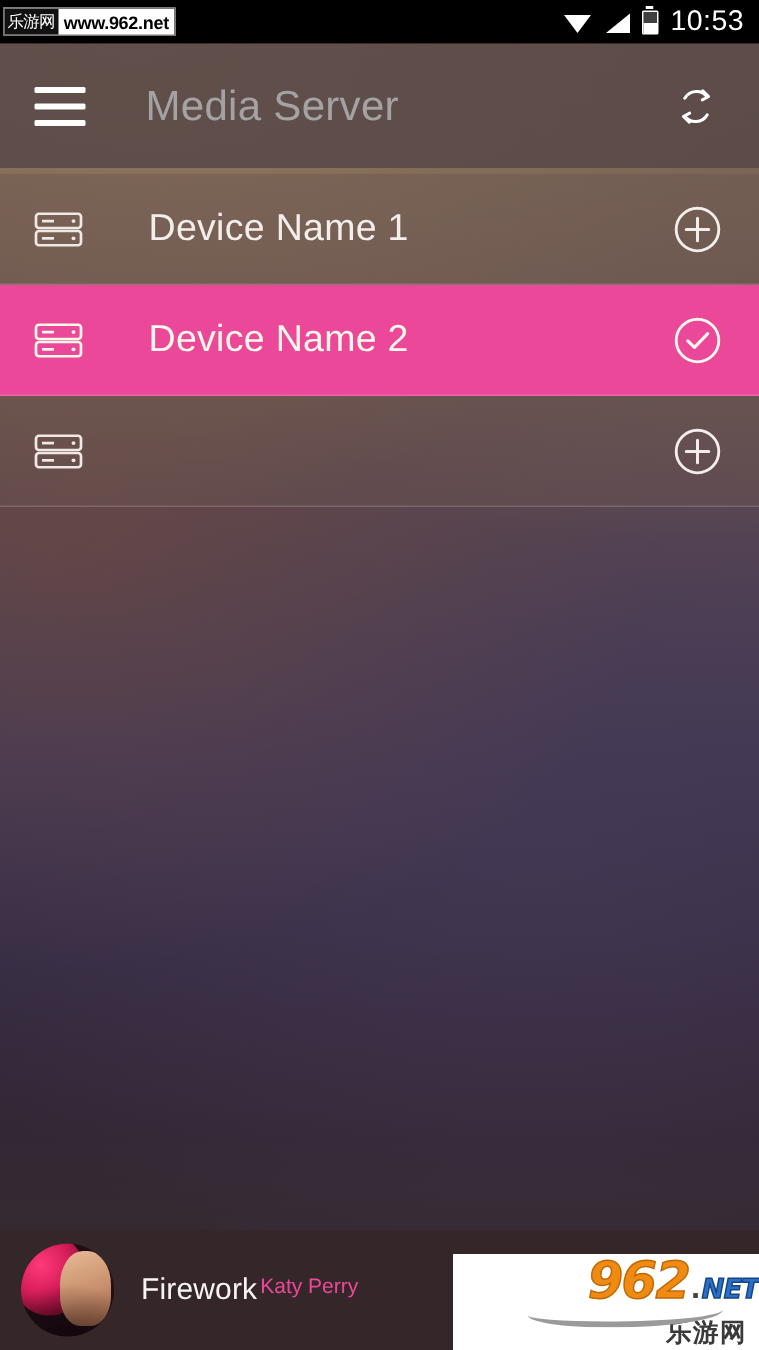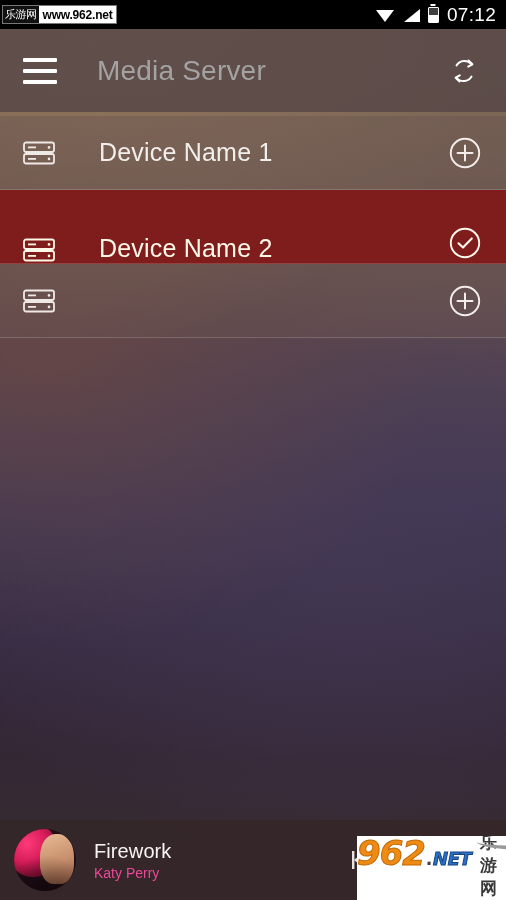--- a/index.html
+++ b/index.html
@@ -190,21 +190,21 @@
   }
   .device-row {
     position: relative;
     height: 74px;
     display: flex;
     align-items: center;
     cursor: pointer;
     border-bottom: 1px solid rgba(255,255,255,0.16);
   }
   .device-row.normal  { background: rgba(104,84,80,0.42); }
-  .device-row.selected{ background: #7f1d1d; align-items: flex-end; }
+  .device-row.selected{ background: #ec4899; }
   .device-row.selected .device-label { color: #fff7e8; }
 
   .device-icon {
     width: 42px;
     margin-left: 18px;
     display: flex; align-items: center; justify-content: center;
   }
   .device-label {
     color: #f2eeec;
     font-size: 25px;
@@ -257,21 +257,20 @@
     background: linear-gradient(160deg, #e8bb96 0%, #c88f6c 55%, #8a5540 100%);
   }
   .album-art .aa-shade {
     position: absolute;
     inset: 0;
     background: radial-gradient(circle at 50% 120%, rgba(0,0,0,0.6) 0%, rgba(0,0,0,0) 60%);
   }
   .track-meta {
     margin-left: 18px;
     display: flex;
-    flex-direction: column;
     justify-content: center;
     gap: 2px;
   }
   .track-title {
     color: #f7f4f2;
     font-size: 20px;
     font-weight: 400;
     letter-spacing: 0.1px;
   }
   .track-artist {
@@ -289,27 +288,27 @@
   .ctrl {
     width: 40px; height: 40px;
     display: flex; align-items: center; justify-content: center;
     cursor: pointer;
   }
 
   
   .watermark-br {
     position: absolute;
     right: 0; bottom: 0;
-    width: 149px; height: 64px;
+    width: 204px; height: 64px;
     background: #fff;
     z-index: 60;
     overflow: hidden;
     display: flex;
-    flex-direction: row;
-    align-items: flex-start;
+    flex-direction: column;
+    align-items: flex-end;
     justify-content: center;
   }
   .wm-row1 {
     display: flex;
     align-items: baseline;
     line-height: 1;
   }
   .wm-962 {
     font-family: "DejaVu Sans", sans-serif;
     font-size: 34px;
@@ -368,21 +367,21 @@
 
   <div class="status-bar">
     <div class="watermark-left">
       <span class="wm-cn">乐游网</span>
       <span class="wm-url">www.962.net</span>
     </div>
     <div class="status-right">
       <div class="ic-wifi"></div>
       <div class="ic-signal"></div>
       <div class="ic-battery"></div>
-      <div class="status-time">07:12</div>
+      <div class="status-time">10:53</div>
     </div>
   </div>
 
   <div class="app-bar">
     <div class="hamburger">
       <span></span>
       <span></span>
       <span></span>
     </div>
     <div class="app-title">Media Server</div>

